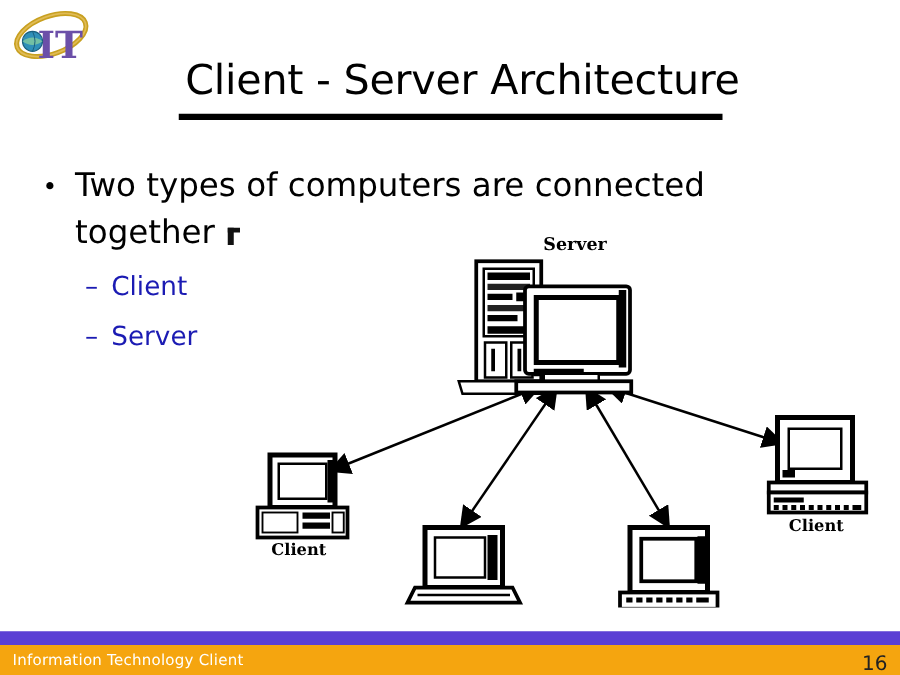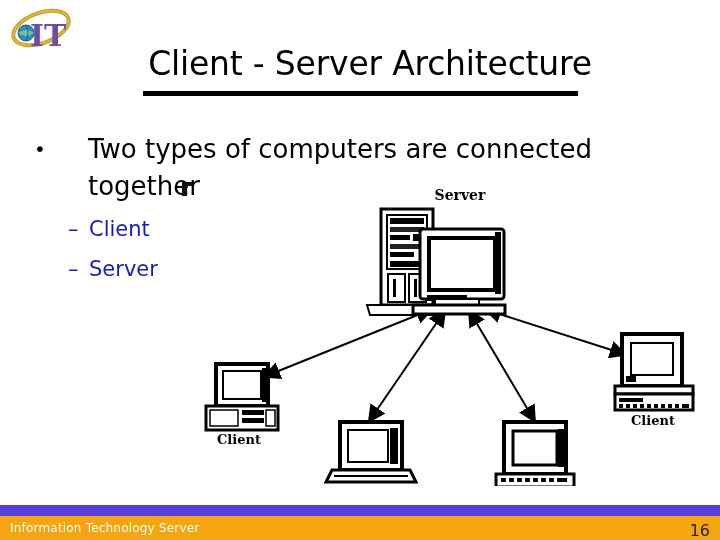--- a/index.html
+++ b/index.html
@@ -69,21 +69,20 @@
   .bullet-mark {
     width: 26px;
     flex: 0 0 26px;
     text-align: left;
     font-size: 20px;
     line-height: 37px;
   }
   .bullet-text {
     flex: 1 1 auto;
     white-space: pre-wrap;
-    margin-left: 28px;
   }
   .sub-list {
     margin-top: 4px;
     padding-left: 34px;
   }
   .sub-row {
     display: flex;
     align-items: baseline;
     font-size: 21px;
     line-height: 40px;
@@ -295,16 +294,16 @@
           <rect x="500" y="222" width="7" height="4"></rect>
         </g>
         <text x="471" y="243" font-family="DejaVu Serif, serif" font-size="13" font-weight="bold" fill="#000000" text-anchor="middle">Client</text>
       </g>
 
     </svg>
   </div>
 
   <div id="footer-purple"></div>
   <div id="footer-orange"></div>
-  <div id="footer-text">Information Technology Server</div>
+  <div id="footer-text">Information Technology Client</div>
   <div id="page-number">16</div>
 
 </div>
 
 </body></html>

